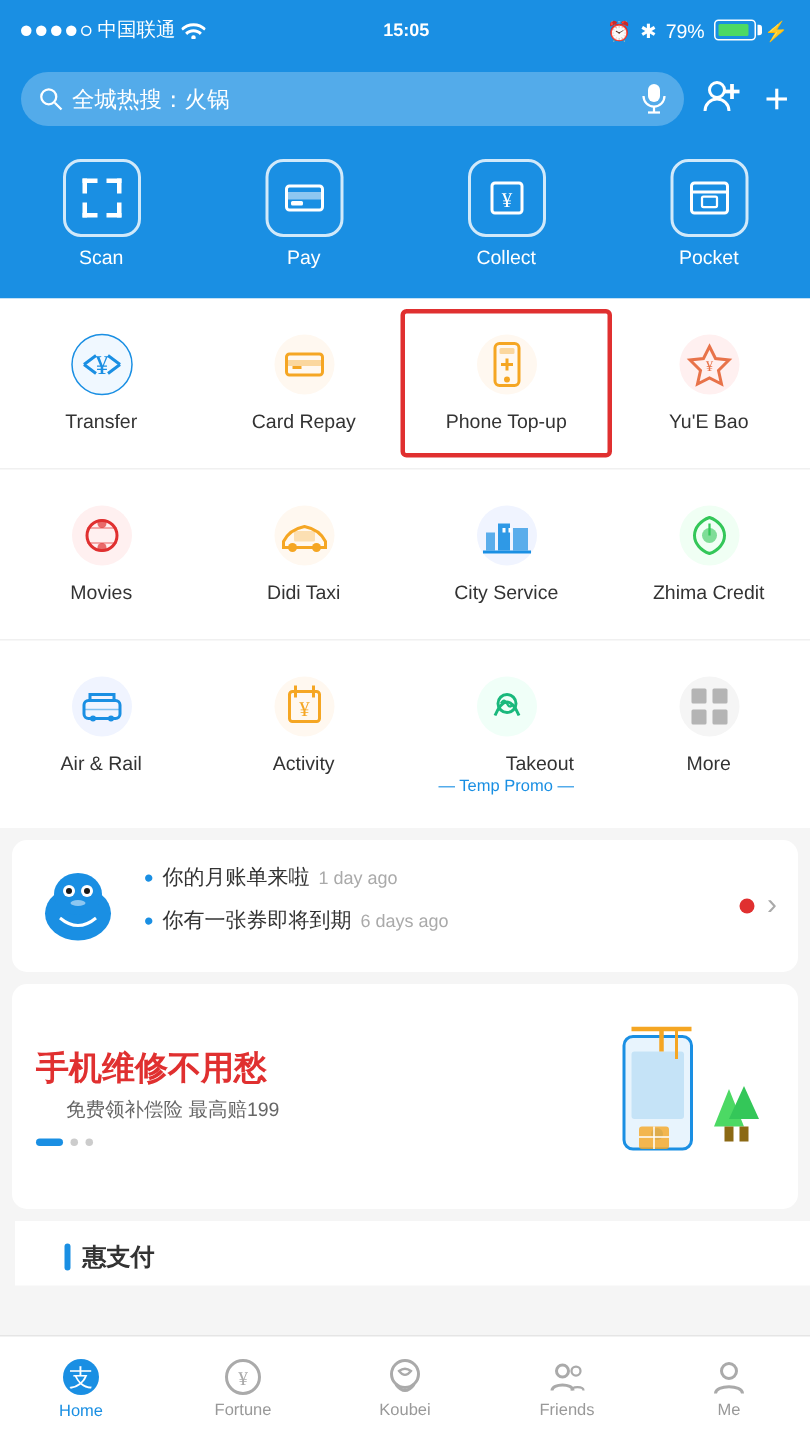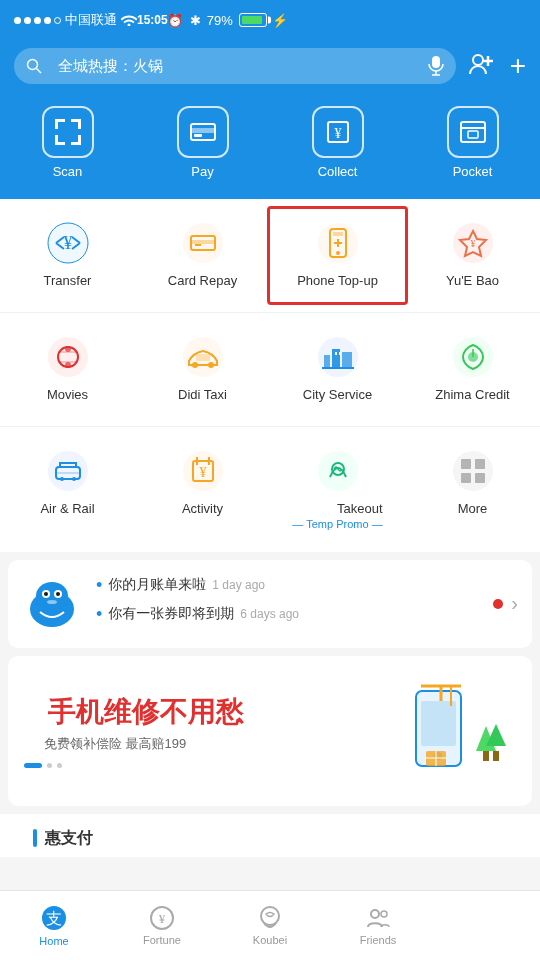--- a/index.html
+++ b/index.html
@@ -5,20 +5,21 @@
   <style>
     * { margin: 0; padding: 0; box-sizing: border-box; }
     body { width: 540px; height: 960px; font-family: -apple-system, 'PingFang SC', 'Helvetica Neue', sans-serif; overflow: hidden; background: #f5f5f5; }
 
     
     .status-bar {
       background: #1a8fe3;
       height: 40px;
       display: flex;
       align-items: center;
+      justify-content: space-between;
       padding: 0 14px;
       color: white;
       font-size: 13px;
     }
     .status-left { display: flex; align-items: center; gap: 4px; }
     .status-dots { display: flex; gap: 3px; }
     .status-dot { width: 7px; height: 7px; border-radius: 50%; background: white; }
     .status-dot.empty { background: transparent; border: 1.5px solid white; }
     .status-center { font-size: 12px; font-weight: 600; }
     .status-right { display: flex; align-items: center; gap: 6px; font-size: 13px; }
@@ -35,21 +36,21 @@
       gap: 10px;
     }
     .search-bar {
       flex: 1;
       background: rgba(255,255,255,0.25);
       border-radius: 20px;
       height: 36px;
       display: flex;
       align-items: center;
       padding: 0 12px;
-      gap: 16px;
+      gap: 6px;
       color: white;
       font-size: 15px;
     }
     .header-icons { display: flex; gap: 16px; }
     .header-icon { color: white; font-size: 22px; }
 
     
     .top-nav {
       background: #1a8fe3;
       display: grid;
@@ -130,37 +131,38 @@
       margin: 8px;
       border-radius: 10px;
       padding: 20px 16px;
       display: flex;
       align-items: center;
       justify-content: space-between;
       overflow: hidden;
       position: relative;
     }
     .banner-text { }
-    .banner-title { font-size: 28px; font-weight: bold; color: #333; margin-left: 24px; }
+    .banner-title { font-size: 22px; font-weight: bold; color: #333; }
     .banner-title span { color: #e03030; }
     .banner-sub { font-size: 13px; color: #666; margin-top: 4px; margin-left: 20px; }
     .banner-dots { display: flex; gap: 5px; margin-top: 10px; }
     .banner-dot { width: 18px; height: 5px; border-radius: 3px; background: #1a8fe3; }
     .banner-dot.inactive { width: 5px; background: #ccc; }
 
     
     .section-header {
       background: white;
       padding: 14px 33px 8px;
       font-size: 16px;
       font-weight: bold;
       color: #333;
       display: flex;
       align-items: center;
       gap: 8px;
+      margin-left: 10px;
     }
     .section-header::before { content: ''; display: block; width: 4px; height: 18px; background: #1a8fe3; border-radius: 2px; }
 
     
     .bottom-nav {
       position: fixed;
       bottom: 0;
       width: 540px;
       background: white;
       border-top: 1px solid #e5e5e5;
@@ -570,13 +572,22 @@
       <svg width="26" height="26" viewBox="0 0 26 26">
         <circle cx="10" cy="9" r="4" fill="none" stroke="#aaa" stroke-width="2"></circle>
         <path d="M3 22 C3 17 17 17 17 22" stroke="#aaa" stroke-width="2" fill="none"></path>
         <circle cx="19" cy="9" r="3" fill="none" stroke="#aaa" stroke-width="1.5"></circle>
         <path d="M16 22 C16 19 24 19 24 22" stroke="#aaa" stroke-width="1.5" fill="none"></path>
       </svg>
     </span>
     <span class="bottom-nav-label">Friends</span>
   </div>
 
+  <div class="bottom-nav-item">
+    <span class="bottom-nav-icon">
+      <svg width="26" height="26" viewBox="0 0 26 26">
+        <circle cx="13" cy="9" r="5" fill="none" stroke="#aaa" stroke-width="2"></circle>
+        <path d="M4 24 C4 18 22 18 22 24" stroke="#aaa" stroke-width="2" fill="none"></path>
+      </svg>
+    </span>
+    <span class="bottom-nav-label">Me</span>
+  </div>
 </div>
 
 </body></html>

